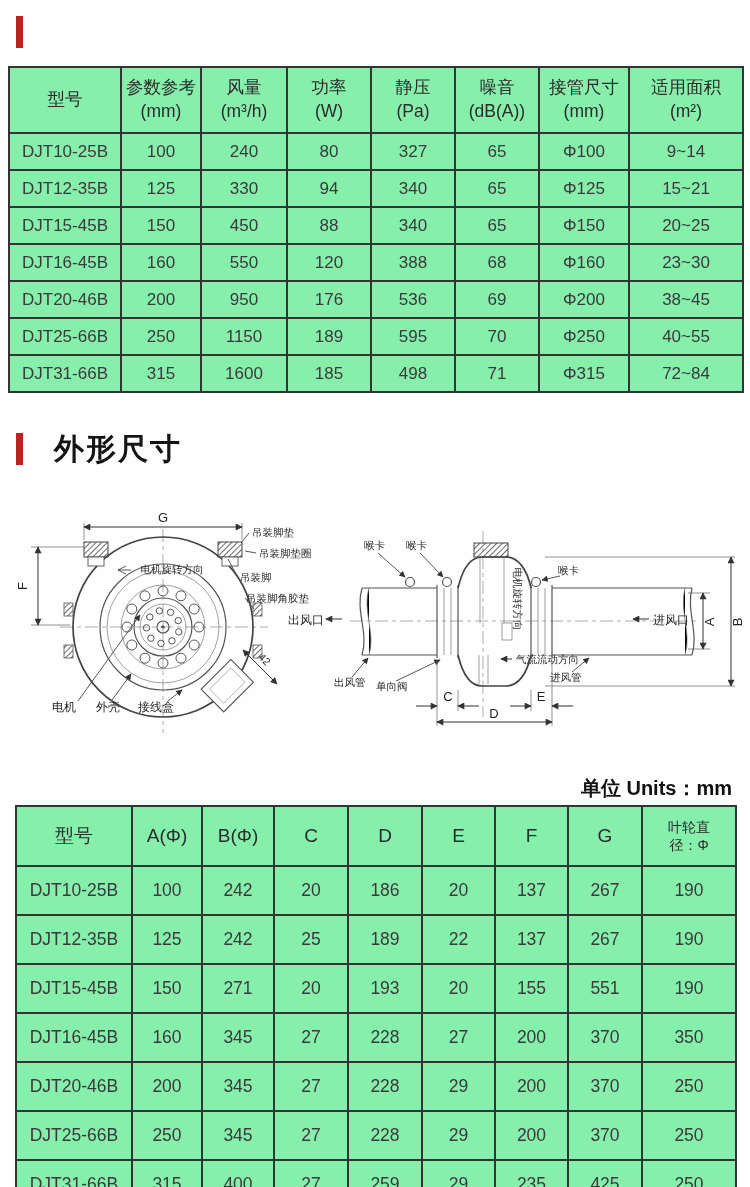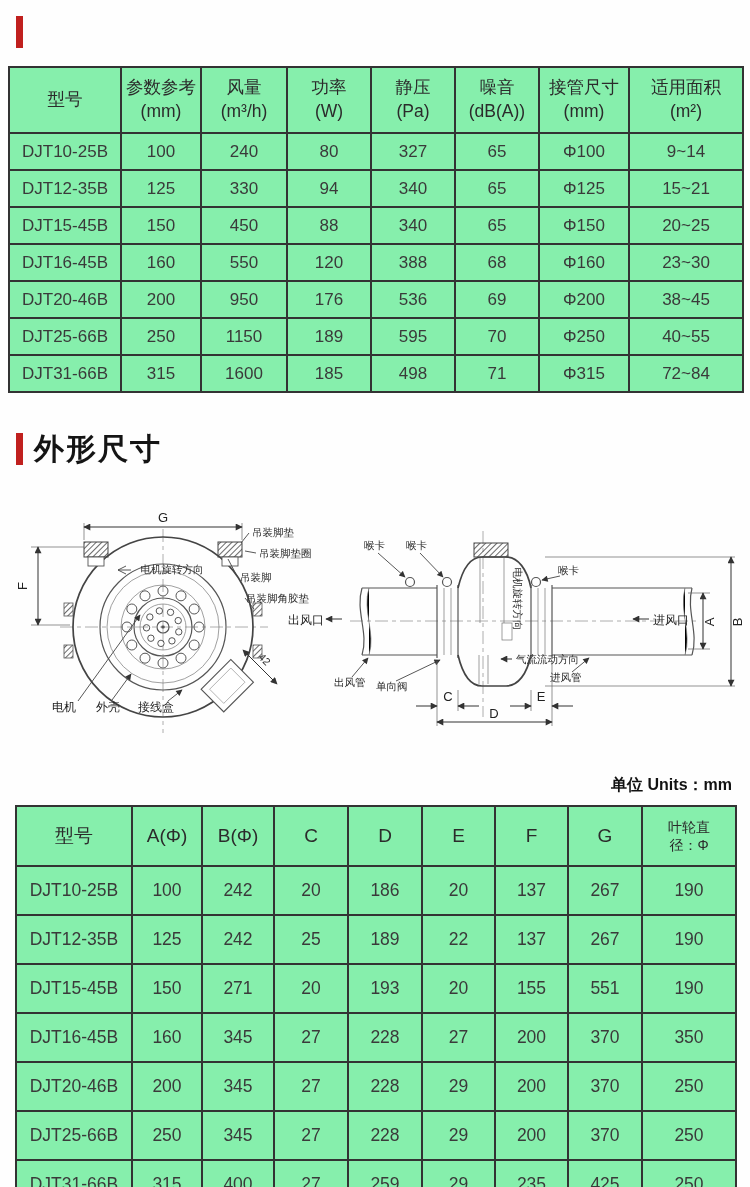--- a/index.html
+++ b/index.html
@@ -19,21 +19,21 @@
   #param-table{width:734px;margin:12px 0 0 8px;}
   #param-table th{height:60px;font-size:17.5px;color:#2b2b2b;line-height:1.35;padding:2px 0;}
   #param-table td{height:33px;font-size:17px;color:#3a3a3a;}
 
   
   #dim-table{width:720px;margin:6px 0 0 15px;}
   #dim-table th{height:56px;font-size:19px;color:#2b2b2b;line-height:1.3;}
   #dim-table th.wrap{white-space:pre-line;font-size:14px;}
   #dim-table td{height:45px;font-size:17.5px;color:#3a3a3a;}
 
-  .units-row{width:732px;text-align:right;font-size:16px;font-weight:700;color:#111;
+  .units-row{width:732px;text-align:right;font-size:20px;font-weight:700;color:#111;
     margin-top:14px;height:24px;}
 
   #diagram-wrap{margin-top:14px;}
 
   
   .draw{stroke:#555;fill:none;stroke-width:1.2;}
   .thick{stroke:#444;stroke-width:1.7;}
   .thin{stroke:#777;stroke-width:0.7;}
   .cl{stroke:#999;stroke-width:0.8;fill:none;stroke-dasharray:13 4 4 4;}
   .dim{stroke:#333;stroke-width:1;fill:none;}
@@ -165,21 +165,21 @@
         <td>1600</td>
         <td>185</td>
         <td>498</td>
         <td>71</td>
         <td>Φ315</td>
         <td>72~84</td>
       </tr>
     </tbody>
 </table>
 
-<div class="section-title" style="margin-top:24px;">
+<div class="section-title" style="margin-top:24px;gap:20px;">
   <div class="red-bar" style="background: rgb(192, 32, 30);"></div>
   <div class="title-text">外形尺寸</div>
 </div>
 
 <div id="diagram-wrap">
 <svg viewBox="0 0 750 272" width="750" height="272">
   <defs>
     <marker id="ar" viewBox="0 0 10 10" refX="9" refY="5" markerWidth="9" markerHeight="7" orient="auto-start-reverse">
       <path d="M0,0 L10,5 L0,10 z" fill="#333"></path>
     </marker>

